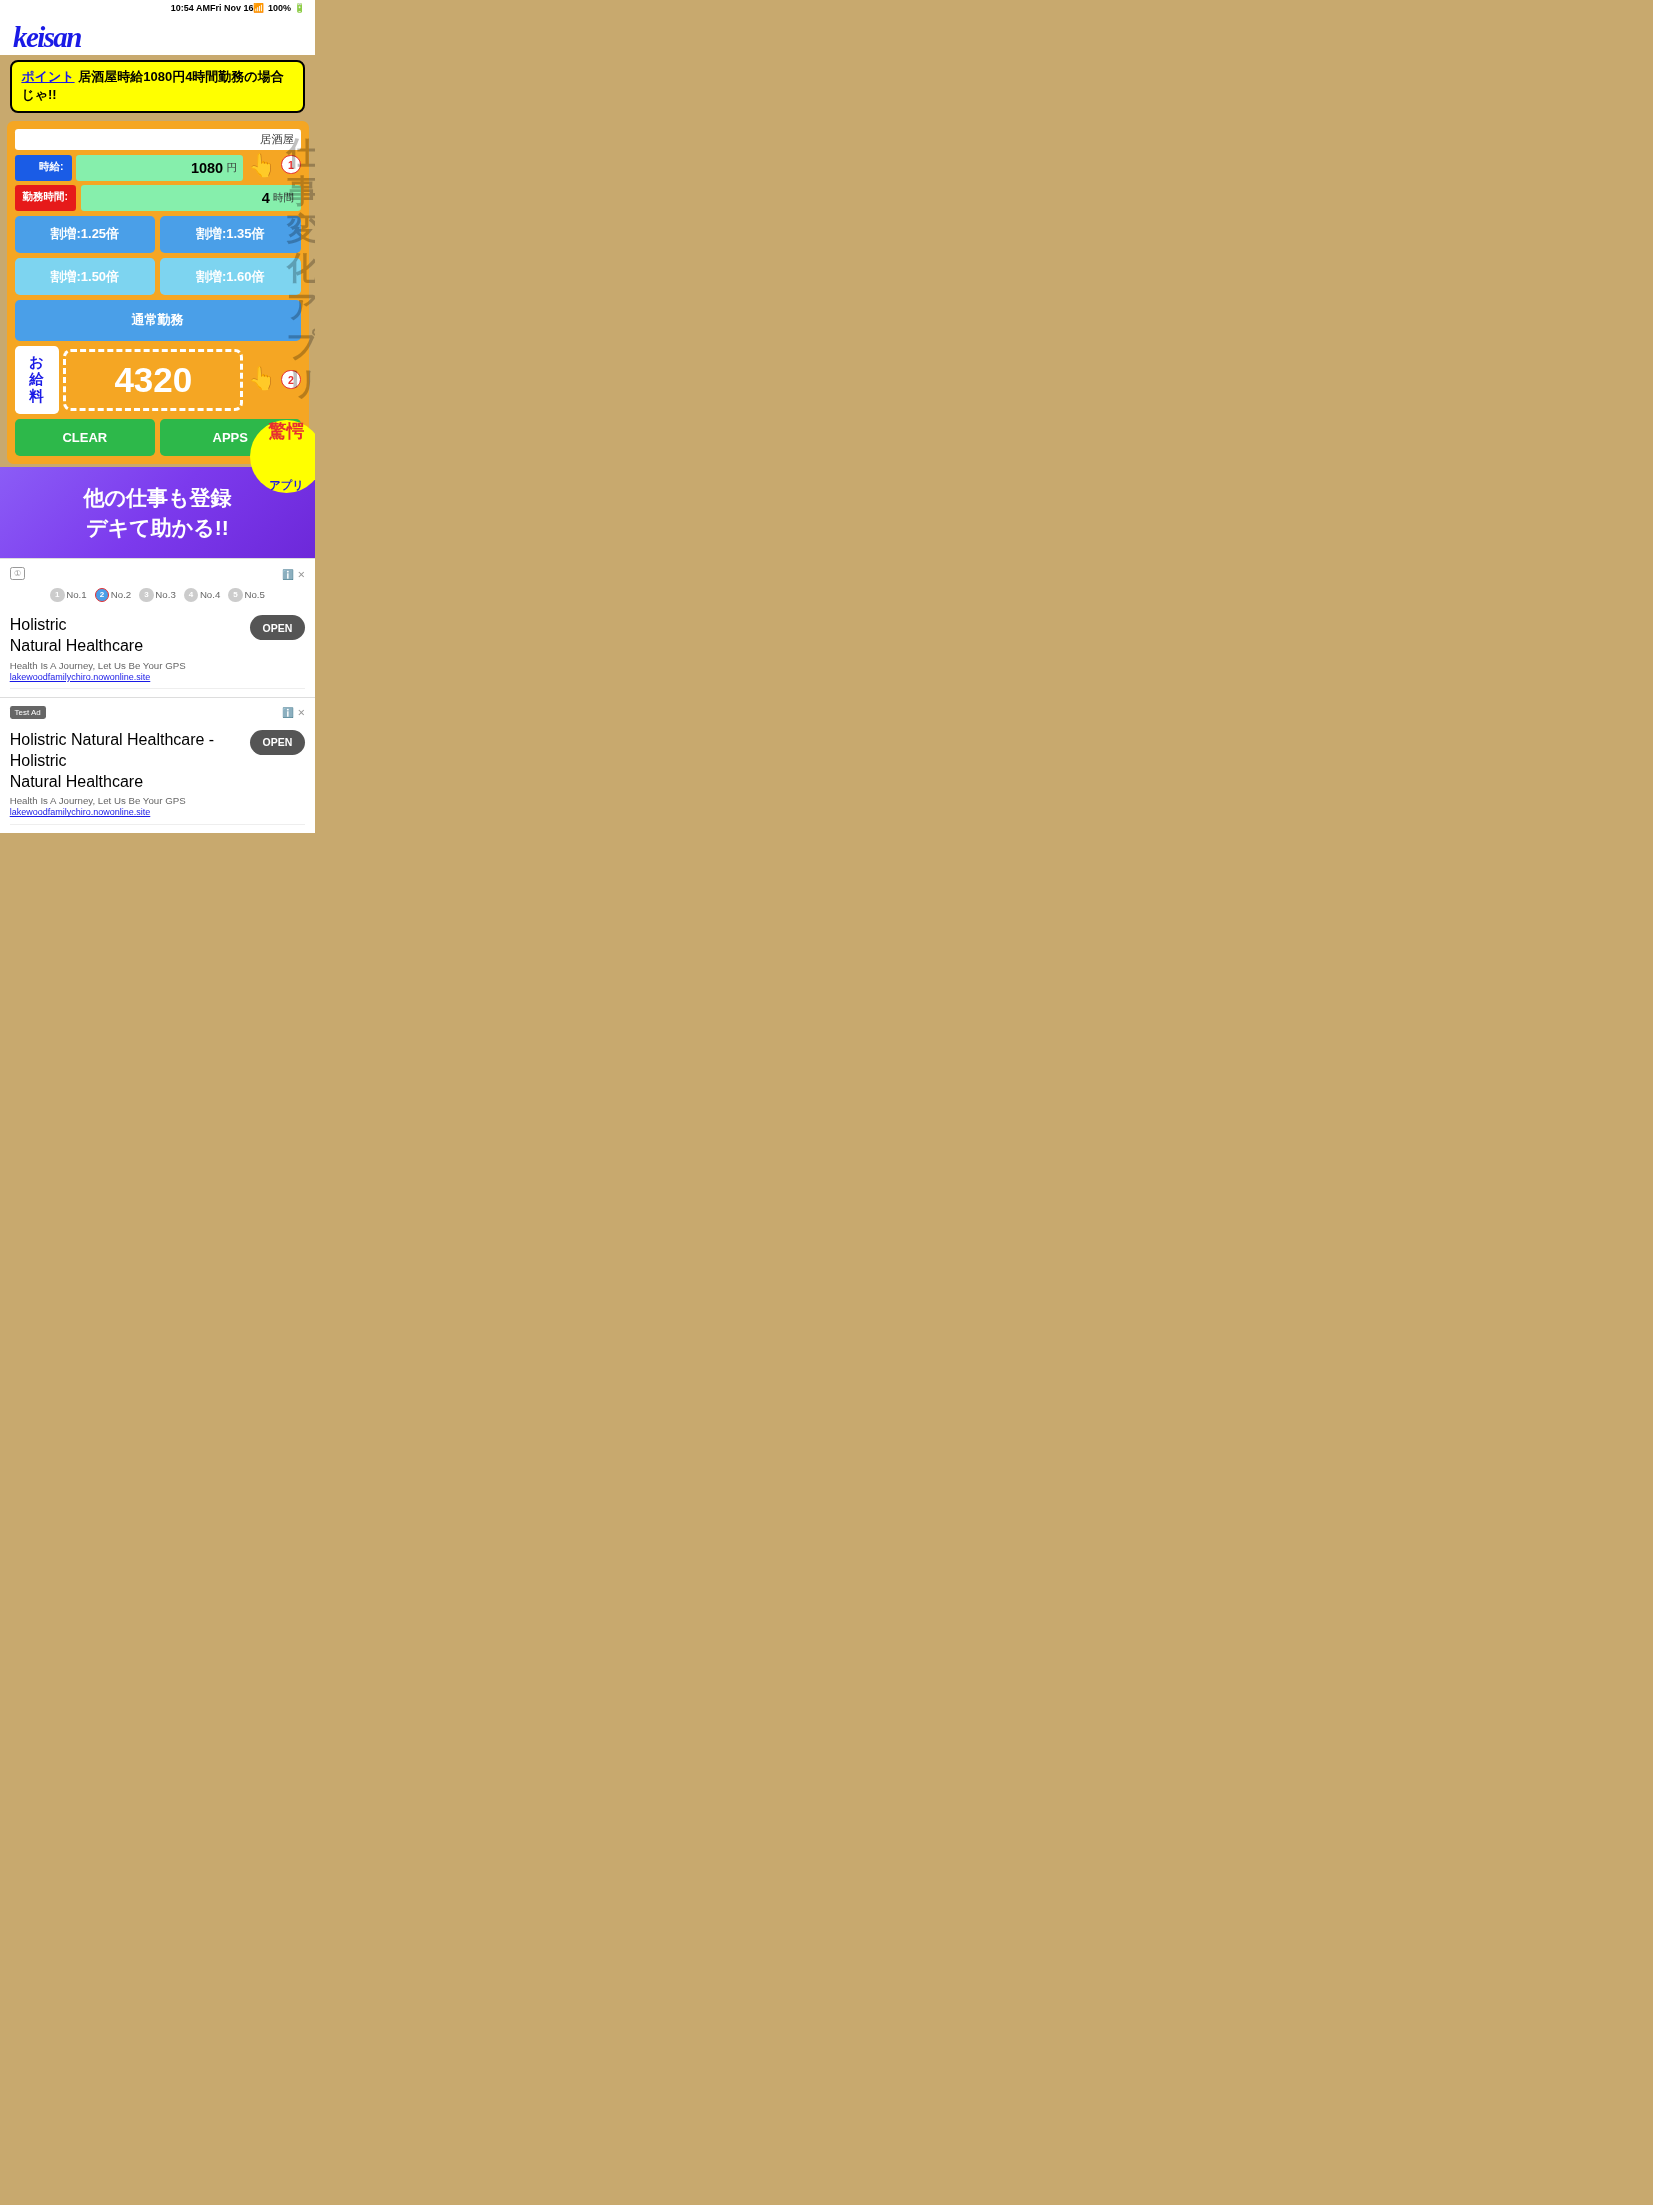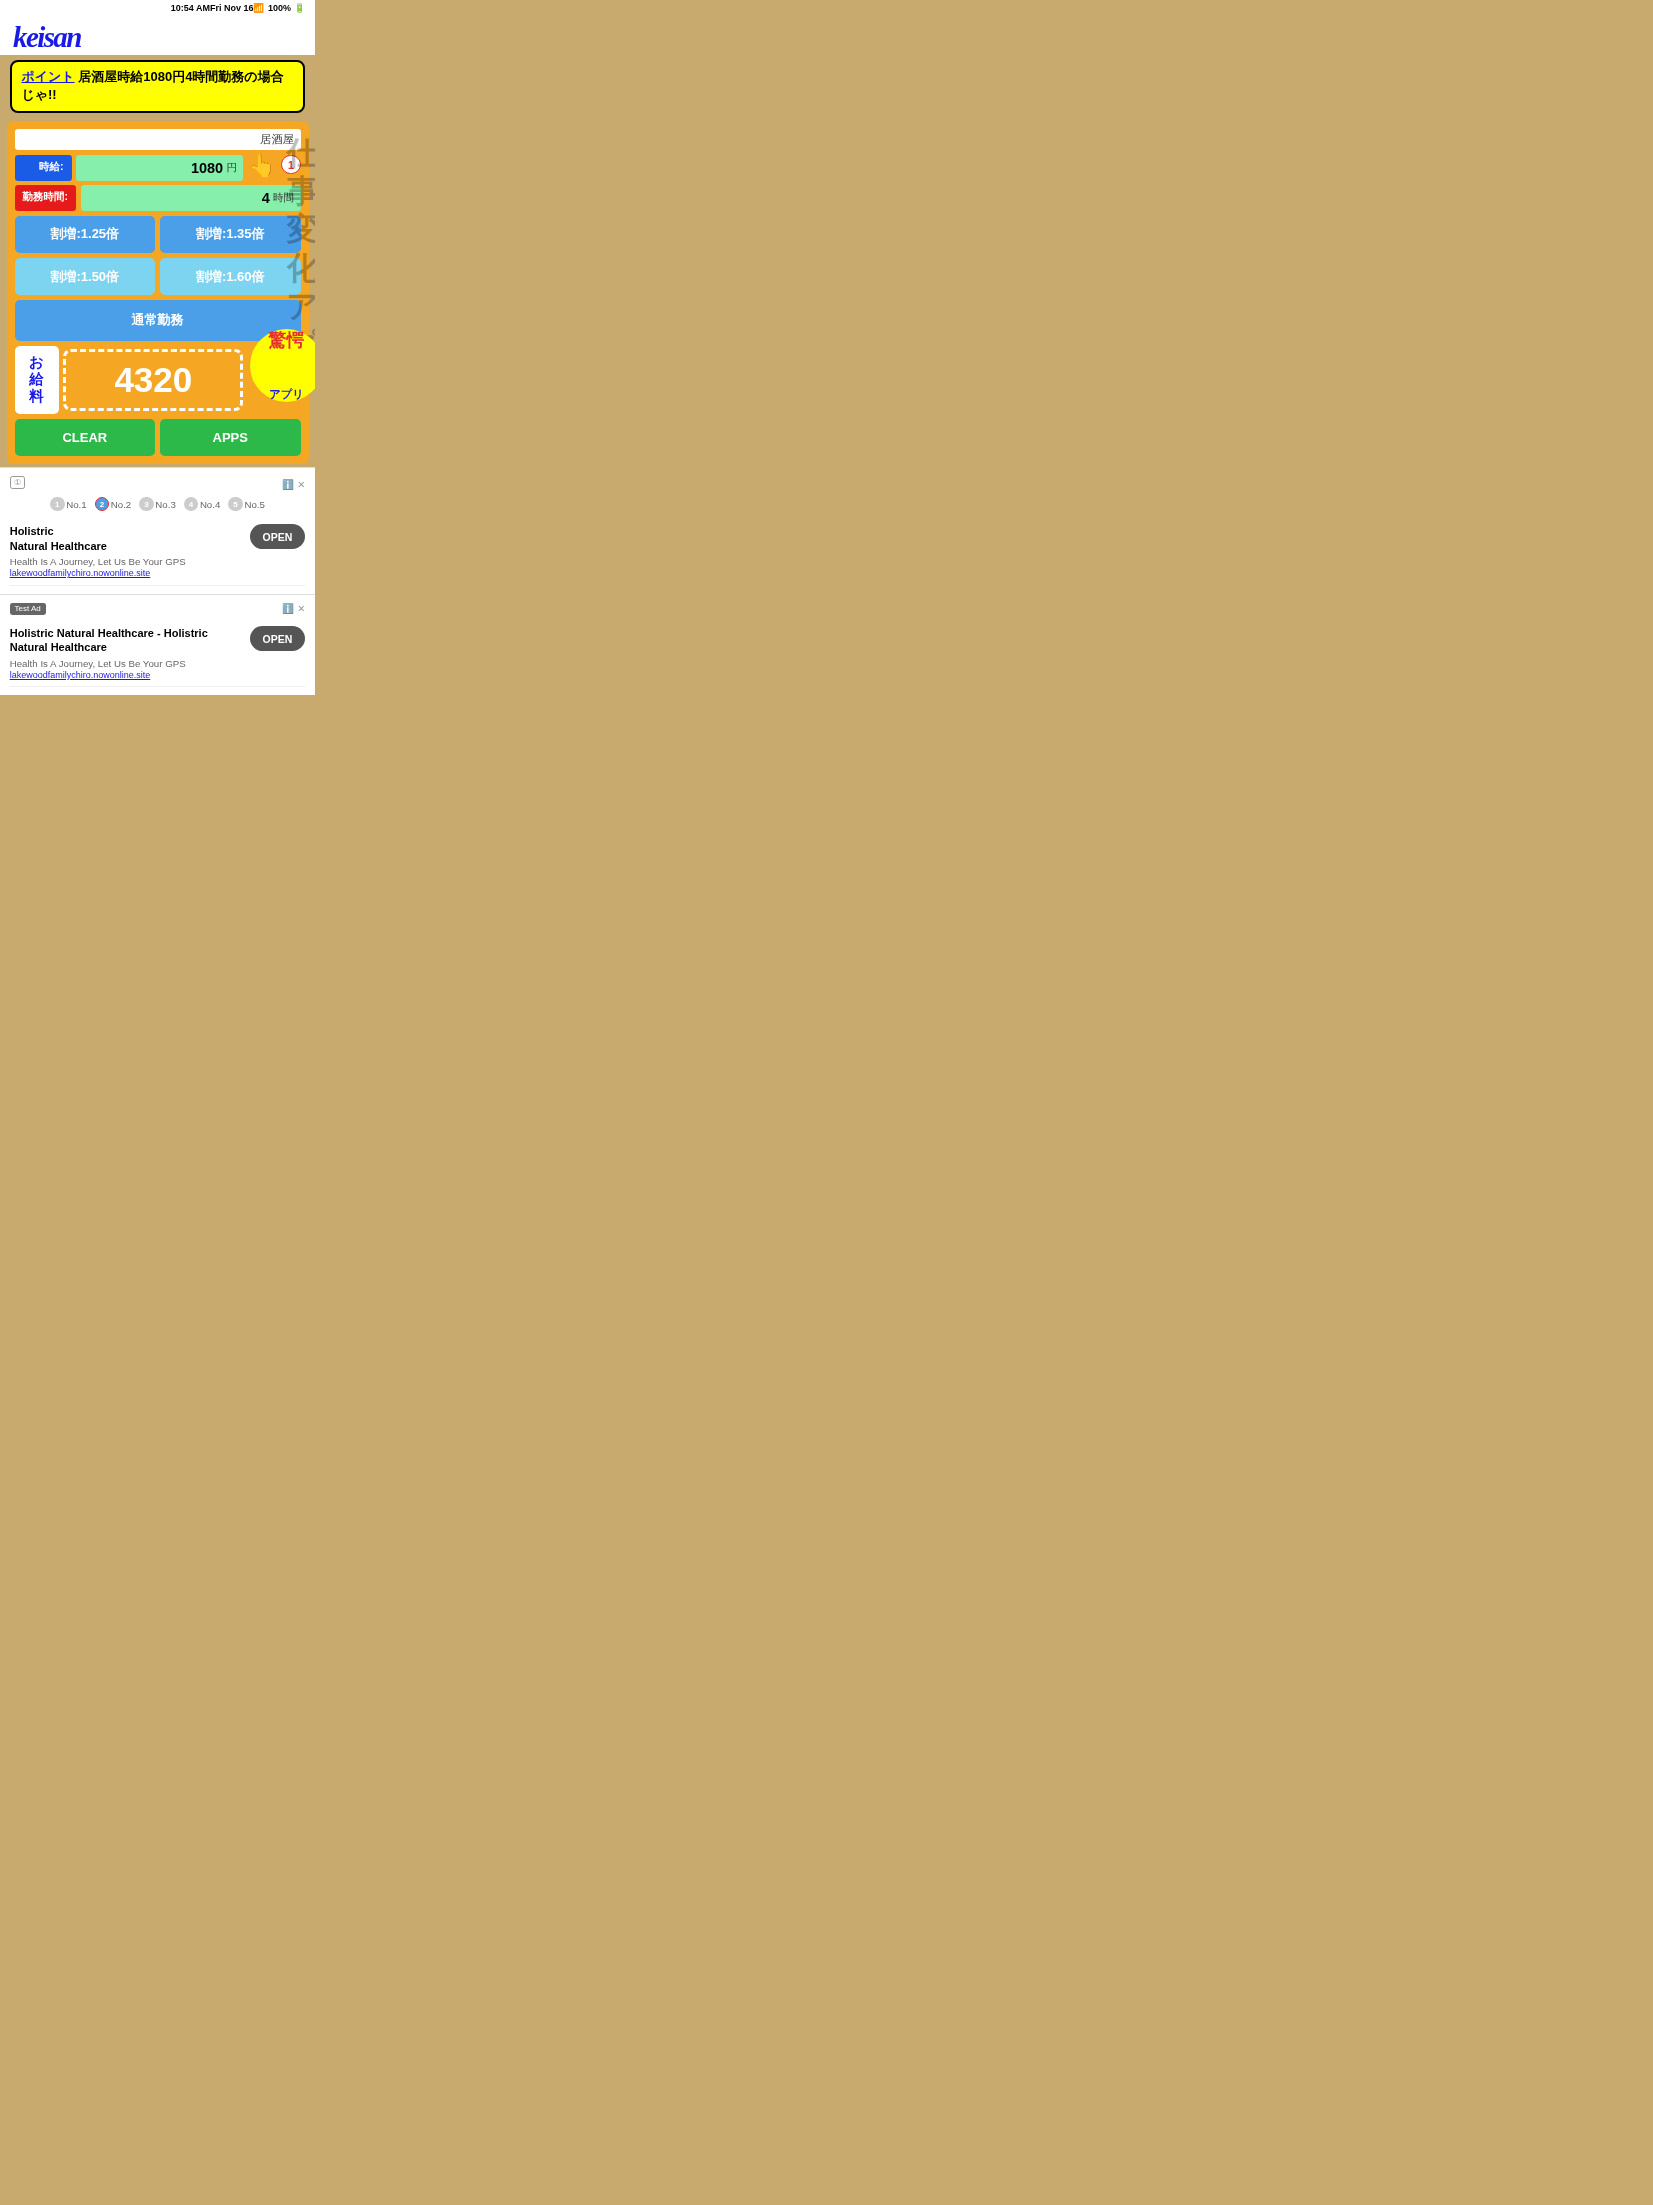--- a/index.html
+++ b/index.html
@@ -277,22 +277,22 @@
       border: 1.6px solid #e63030;
     }
     .ad-card {
       display: flex;
       justify-content: space-between;
       align-items: flex-start;
       padding: 6.5px 0;
       border-bottom: 0.8px solid #eee;
     }
     .ad-card-text h3 {
-      font-size: 11px;
-      font-weight: 700;
+      font-size: 16px;
+      font-weight: 400;
       color: #000;
       line-height: 1.3;
     }
     .ad-card-text p {
       font-size: 9.7px;
       color: #666;
       margin-top: 3.2px;
     }
     .ad-link {
       color: #1a1ae6;
@@ -484,20 +484,23 @@
       <button class="btn-clear">CLEAR</button>
       <button class="btn-apps">APPS</button>
     </div>
   </div>
 
   <div class="starburst">
     <div class="starburst-main">驚愕</div>
     <div class="starburst-sub">アプリ</div>
   </div>
 
+  <div class="promo-banner">
+    <span>他の仕事も登録<br>デキて助かる!!</span>
+  </div>
 
 </div>
 
 <div class="ad-section">
   <div class="ad-header-row">
     <span class="ad-badge">①</span>
     <span class="close-ad">ℹ️ ✕</span>
   </div>
 
   <div class="ad-pagination">

